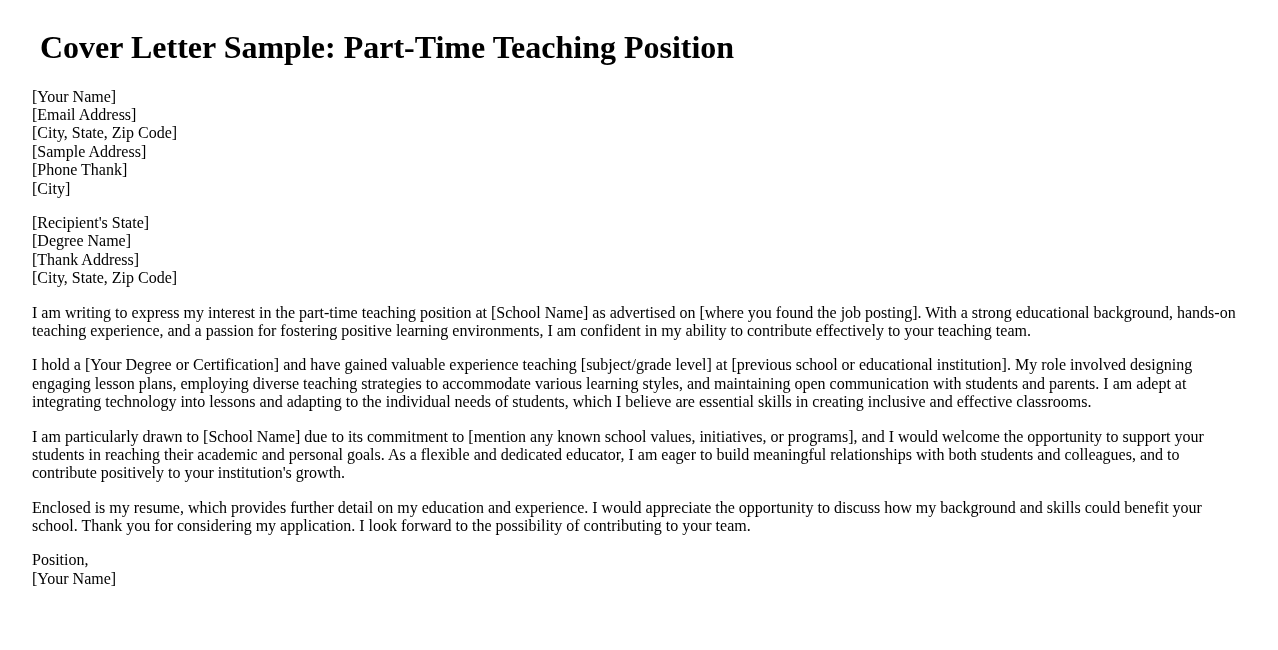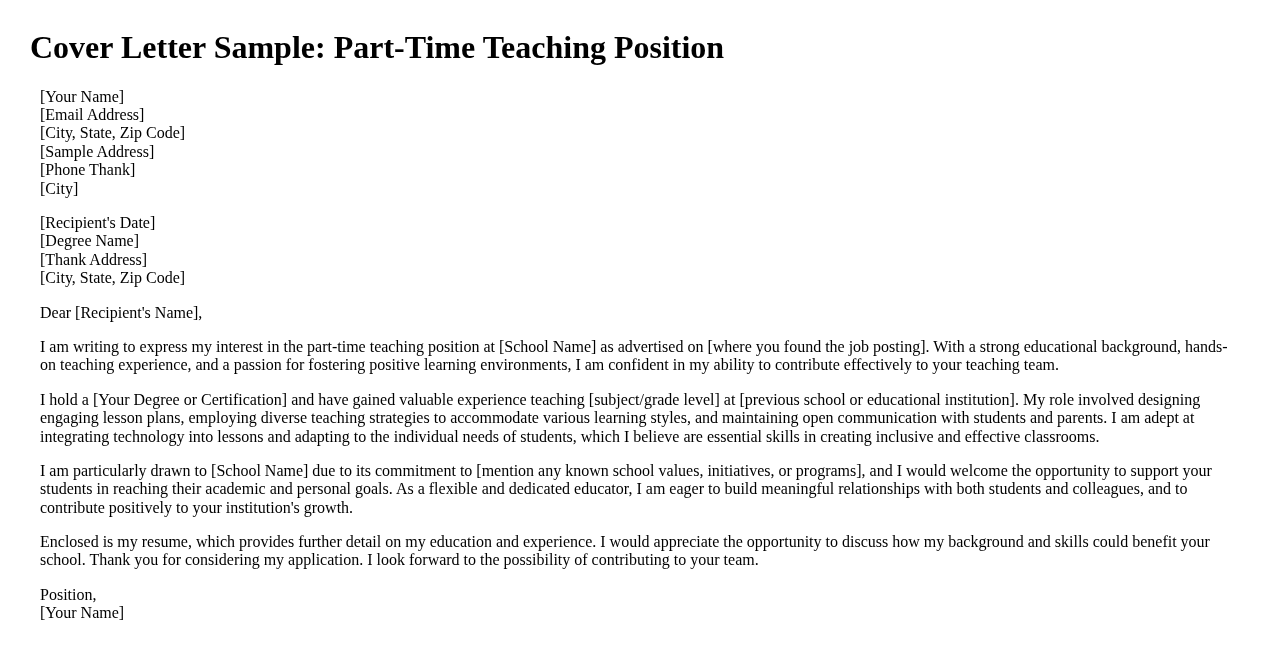--- a/index.html
+++ b/index.html
@@ -9,51 +9,50 @@
     margin: 8px 30px 8px 28px;
     width: 1220px;
     font-family: "Liberation Serif", "DejaVu Serif", serif;
     font-size: 16px;
     line-height: 1.15;
     color: #000000;
   }
   h1.doc-title {
     font-size: 2em;
     font-weight: bold;
-    margin: 0.67em 2px;
+    margin: 0.67em 12px;
     line-height: 1.15;
   }
   p.block {
-    margin: 1em 12px;
+    margin: 1em 4px;
   }
 </style>
 </head>
 <body>
 
 <div>
 
   <h1 class="doc-title">Cover Letter Sample: Part-Time Teaching Position</h1>
 
   <p class="block">
     <span>[Your Name]</span><br>
     <span>[Email Address]</span><br>
     <span>[City, State, Zip Code]</span><br>
     <span>[Sample Address]</span><br>
     <span>[Phone Thank]</span><br>
     <span>[City]</span>
   </p>
 
   <p class="block">
-    <span>[Recipient's Date]</span><br>
+    <span>[Recipient's State]</span><br>
     <span>[Degree Name]</span><br>
     <span>[Thank Address]</span><br>
     <span>[City, State, Zip Code]</span>
   </p>
 
-  <p class="block">Dear [Recipient's Name],</p>
 
   <p class="block">I am writing to express my interest in the part-time teaching position at [School Name] as advertised on [where you found the job posting]. With a strong educational background, hands-on teaching experience, and a passion for fostering positive learning environments, I am confident in my ability to contribute effectively to your teaching team.</p>
 
   <p class="block">I hold a [Your Degree or Certification] and have gained valuable experience teaching [subject/grade level] at [previous school or educational institution]. My role involved designing engaging lesson plans, employing diverse teaching strategies to accommodate various learning styles, and maintaining open communication with students and parents. I am adept at integrating technology into lessons and adapting to the individual needs of students, which I believe are essential skills in creating inclusive and effective classrooms.</p>
 
   <p class="block">I am particularly drawn to [School Name] due to its commitment to [mention any known school values, initiatives, or programs], and I would welcome the opportunity to support your students in reaching their academic and personal goals. As a flexible and dedicated educator, I am eager to build meaningful relationships with both students and colleagues, and to contribute positively to your institution's growth.</p>
 
   <p class="block">Enclosed is my resume, which provides further detail on my education and experience. I would appreciate the opportunity to discuss how my background and skills could benefit your school. Thank you for considering my application. I look forward to the possibility of contributing to your team.</p>
 
   <p class="block">

